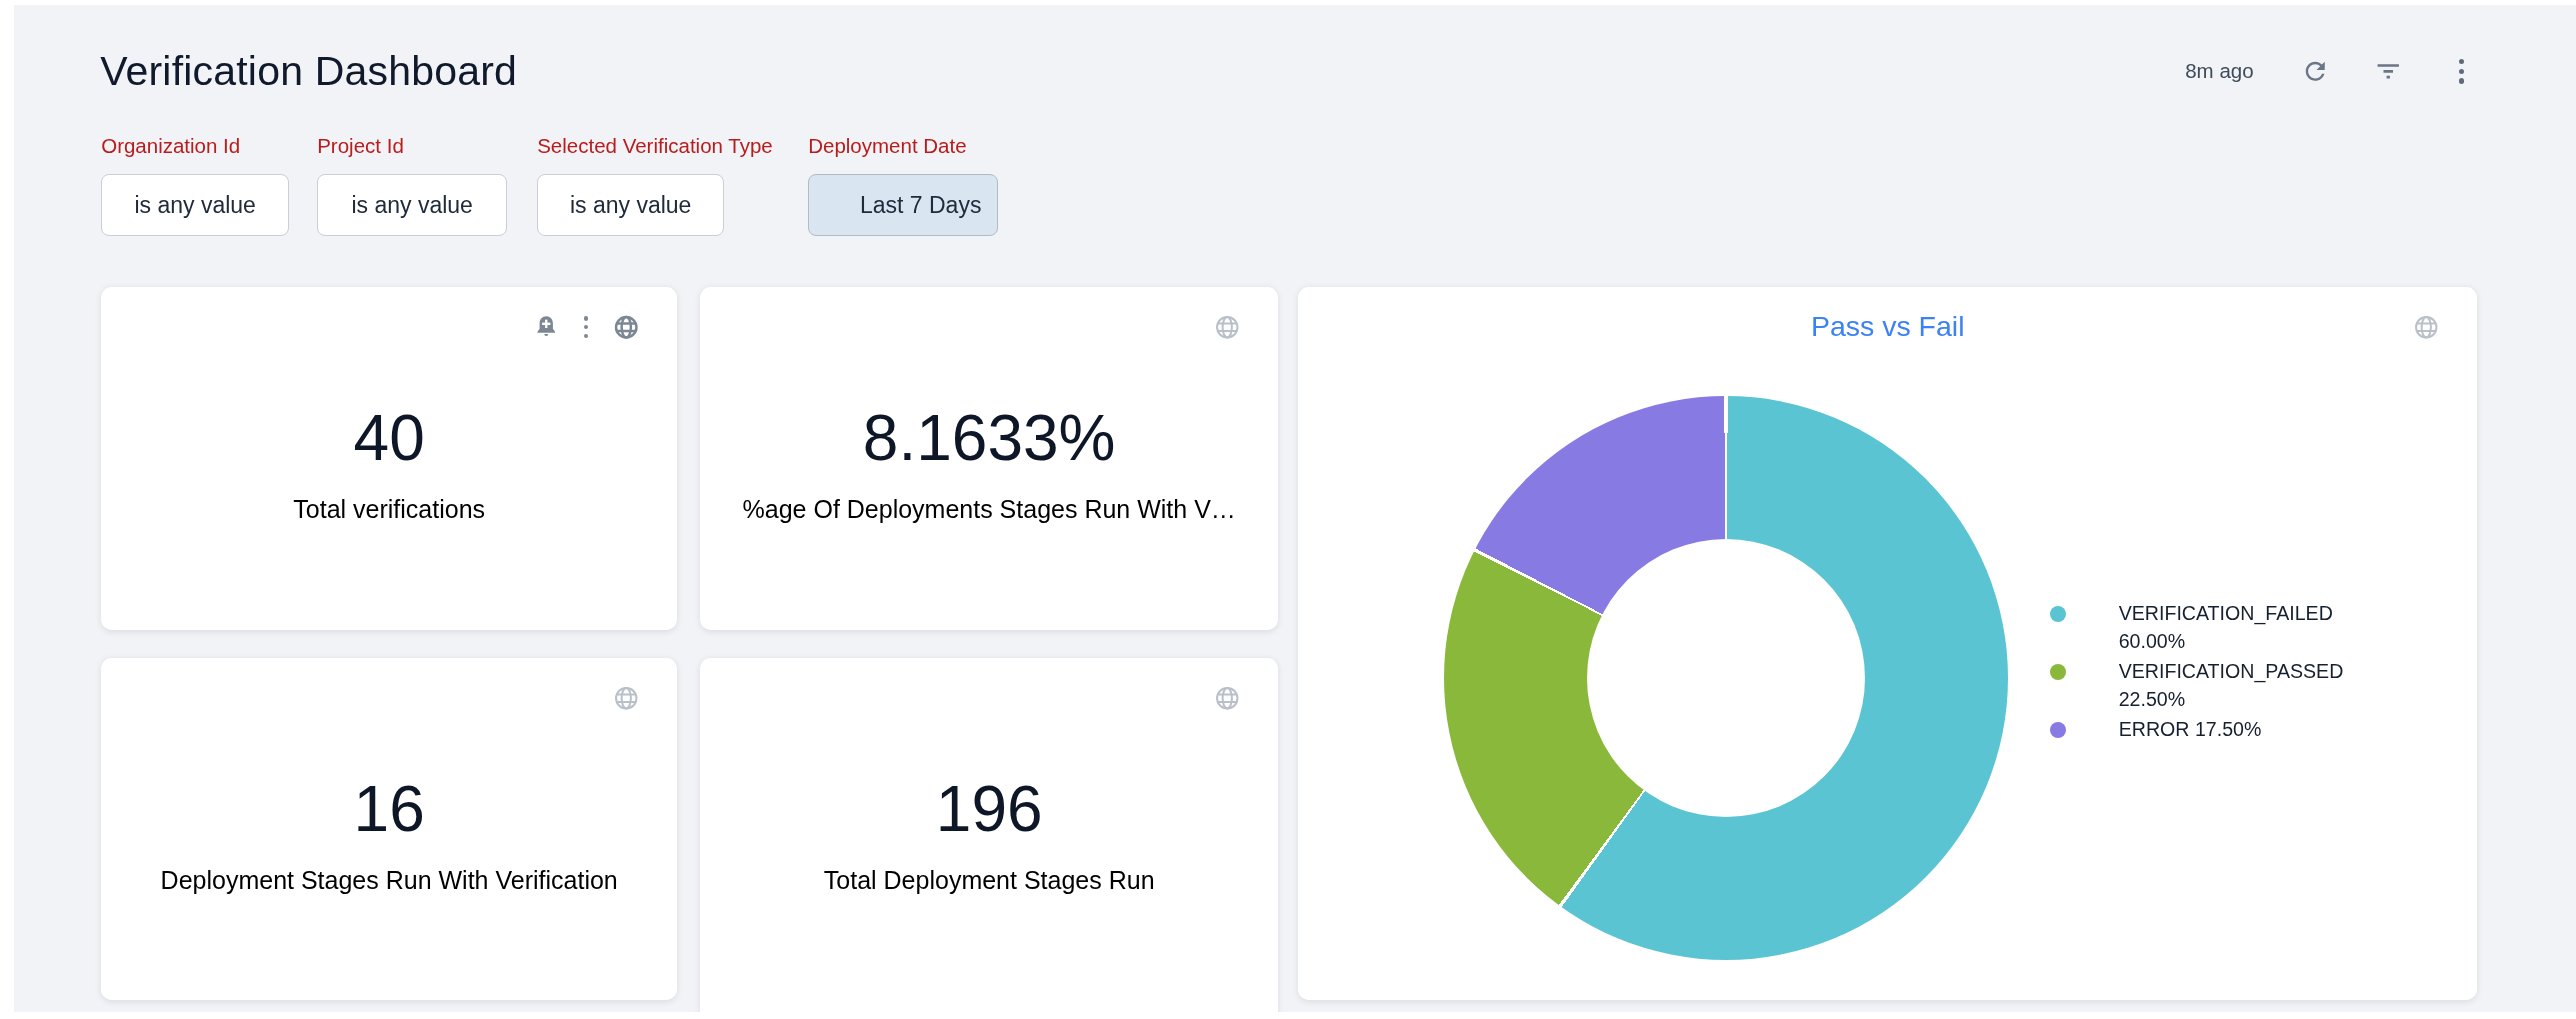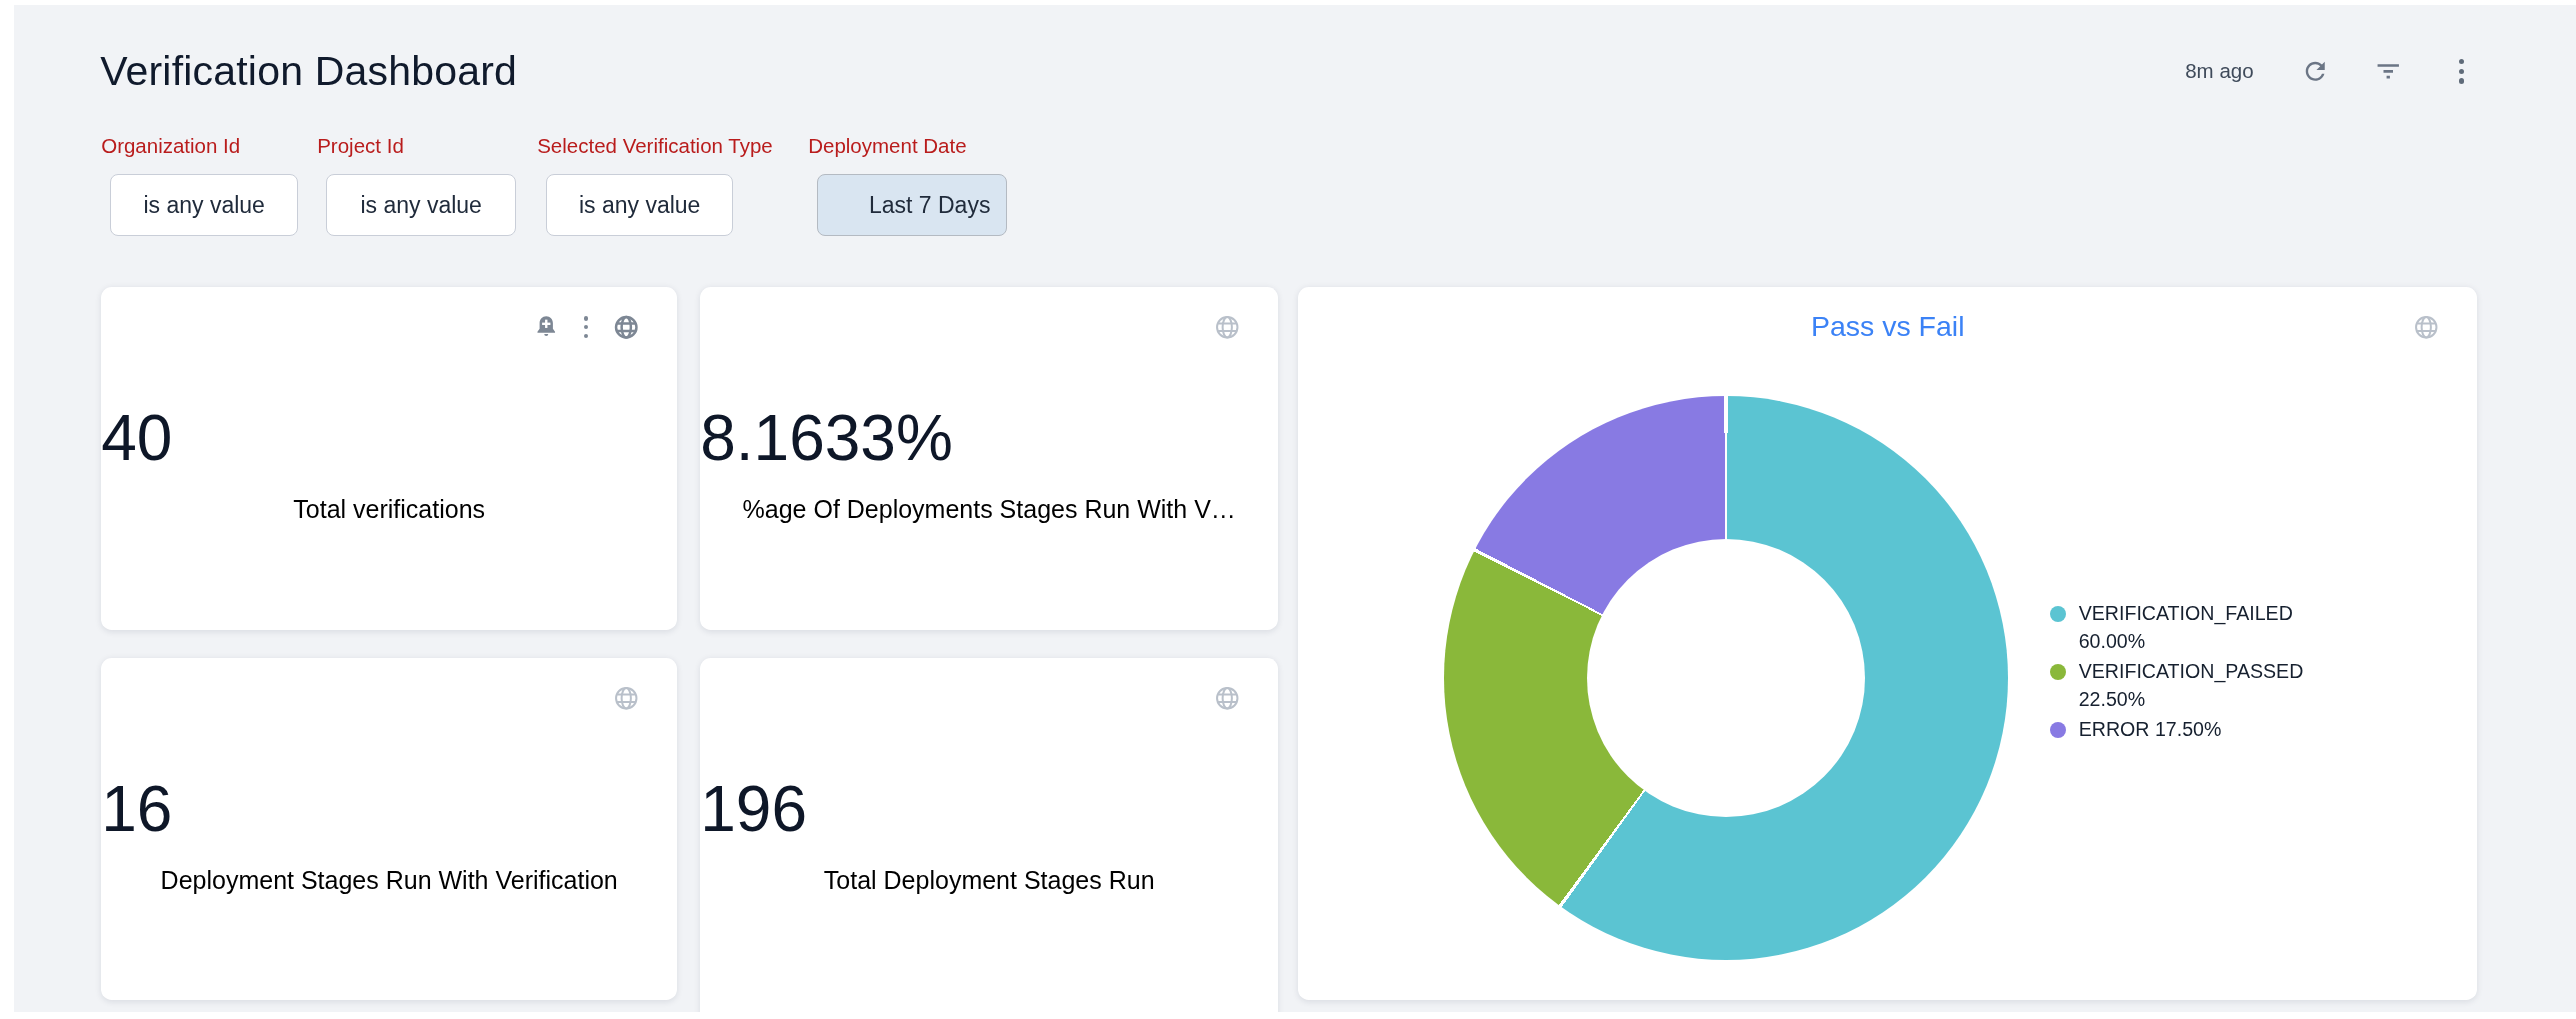--- a/index.html
+++ b/index.html
@@ -16,44 +16,44 @@
   .icon-btn svg { display:block; }
 
   
   .filter-group { position:absolute; top:129px; }
   .filter-group.f1 { left:87px; }
   .filter-group.f2 { left:303px; }
   .filter-group.f3 { left:523px; }
   .filter-group.f4 { left:794px; }
   .filter-label { font-size:20.5px; color:#b91c1c; margin-bottom:16px; white-space:nowrap; }
   .filter-box { height:62px; background:#ffffff; border:1.3px solid #c9ced8; border-radius:8px;
-                display:flex; align-items:center; justify-content:center; font-size:23px; color:#202b3b; cursor:pointer; white-space:nowrap;margin-left:9px; }
+                display:flex; align-items:center; justify-content:center; font-size:23px; color:#202b3b; cursor:pointer; white-space:nowrap; }
   .f1 .filter-box { width:188px; }
   .f2 .filter-box { width:190px; }
   .f3 .filter-box { width:187px; }
   .f4 .filter-box { width:190px; background:#d9e5f1; border-color:#b4bac2;padding-left:35px; }
 
   
   .card { position:absolute; background:#ffffff; border-radius:10.7px; box-shadow:0 1.8px 6.2px rgba(20,30,60,0.10); }
   .card.c1 { left:87px;  top:282px; width:576px;  height:343px; }
   .card.c2 { left:686px; top:282px; width:578px;  height:343px; }
   .card.c3 { left:87px;  top:653px; width:576px;  height:342px; }
   .card.c4 { left:686px; top:653px; width:578px;  height:424px; }
   .card.chart-card { left:1284px; top:282px; width:1179px; height:713px; }
 
   .tile-icons { position:absolute; top:25px; right:36px; display:flex; align-items:center; gap:23px; }
-  .kpi-value { position:absolute; top:114px; left:0; right:0; text-align:left; font-size:64px; line-height:75px; font-weight:400; color:#0e1728; }
+  .kpi-value { position:absolute; top:114px; left:0; right:0; text-align:center; font-size:64px; line-height:75px; font-weight:400; color:#0e1728; }
   .kpi-label { position:absolute; top:208px; left:0; right:0; text-align:center; font-size:25px; color:#000000; padding:0 27px; white-space:nowrap; overflow:hidden; }
 
   
   .chart-title { position:absolute; top:23px; left:0; right:0; text-align:center; font-size:28.5px; color:#3b82f6; }
   .donut { position:absolute; left:146px; top:109px; width:564px; height:564px; border-radius:50%; cursor:pointer; }
   .donut-hole { position:absolute; left:143px; top:143px; width:278px; height:278px; border-radius:50%; background:#ffffff; }
   .legend { position:absolute; left:752px; top:313px; }
-  .legend-item { display:flex; align-items:flex-start; margin-bottom:2.7px; cursor:pointer; }
+  .legend-item { display:flex; align-items:flex-start; margin-bottom:2.7px; cursor:pointer;gap:40px; }
   .legend-dot { width:16px; height:16px; border-radius:50%; flex:0 0 16px; margin-top:6.2px; }
   .legend-text { margin-left:12.5px; font-size:19.6px; line-height:27.6px; color:#16202f; width:278px; word-wrap:break-word; }
 
   
   .dots-v { display:flex; flex-direction:column; gap:4.4px; align-items:center; }
   .dots-v i { width:4.4px; height:4.4px; border-radius:50%; background:#7d8794; display:block; }
   .dots-v.dark i { background:#5f6b7a; width:5.3px; height:5.3px; }
 
   
   .edge-top  { position:absolute; left:0; top:0; width:2576px; height:5.3px; background:#ffffff; }

